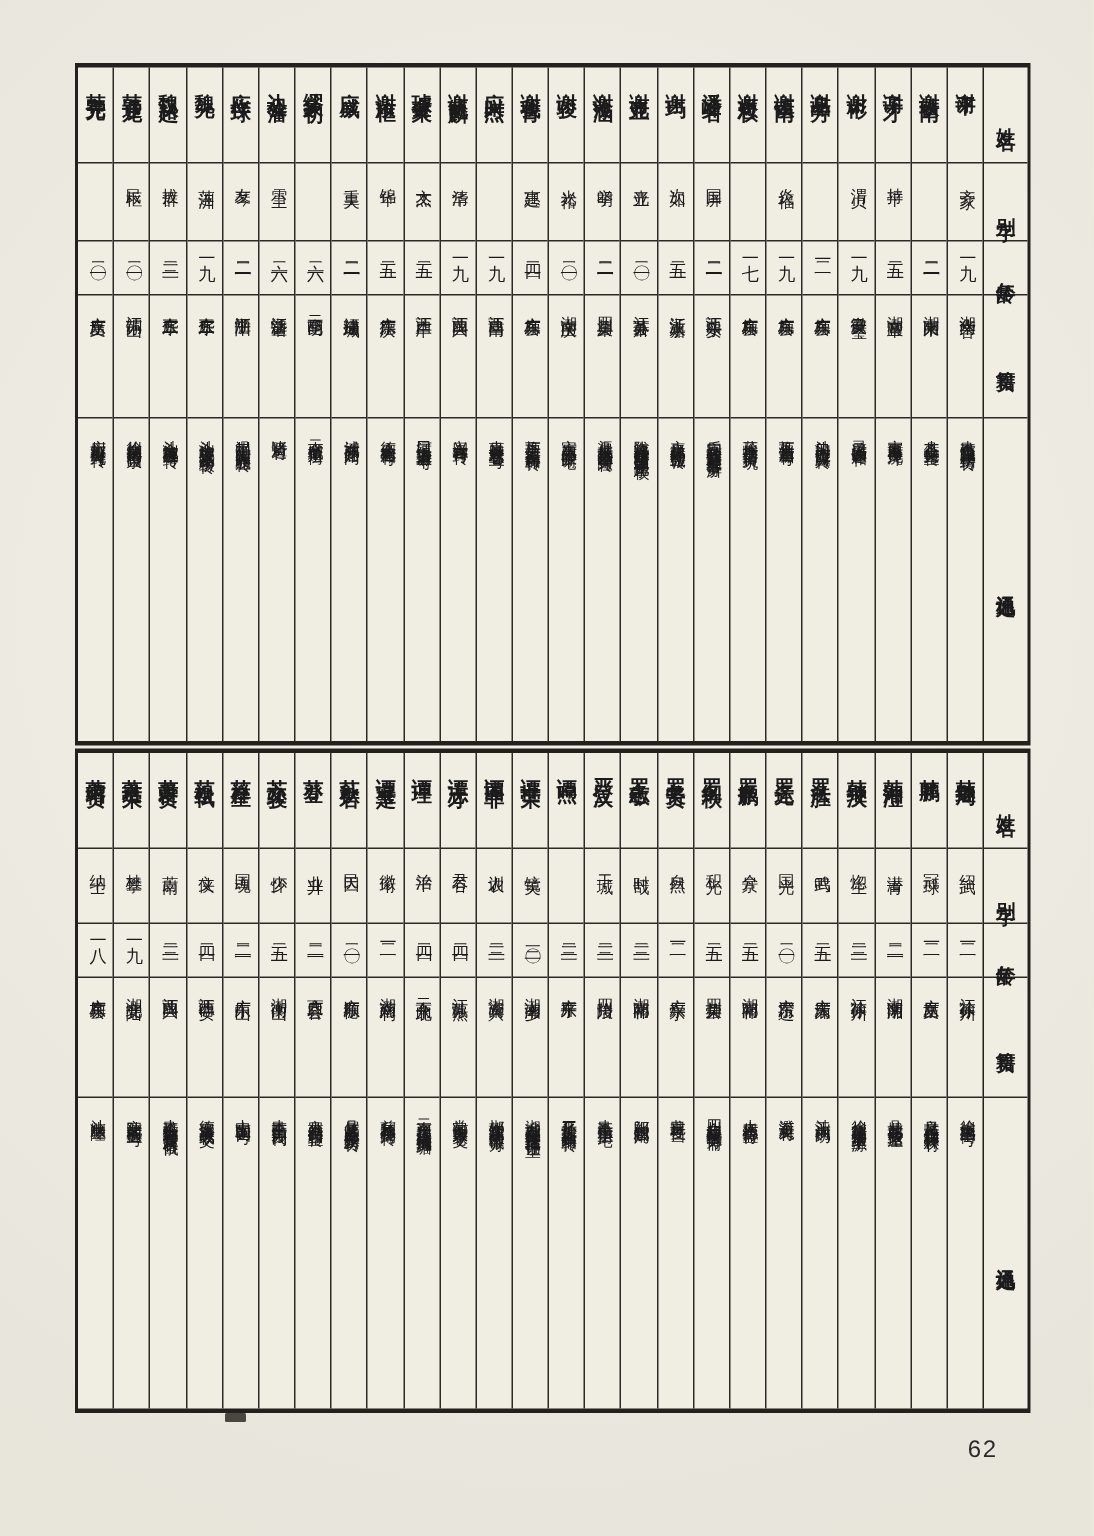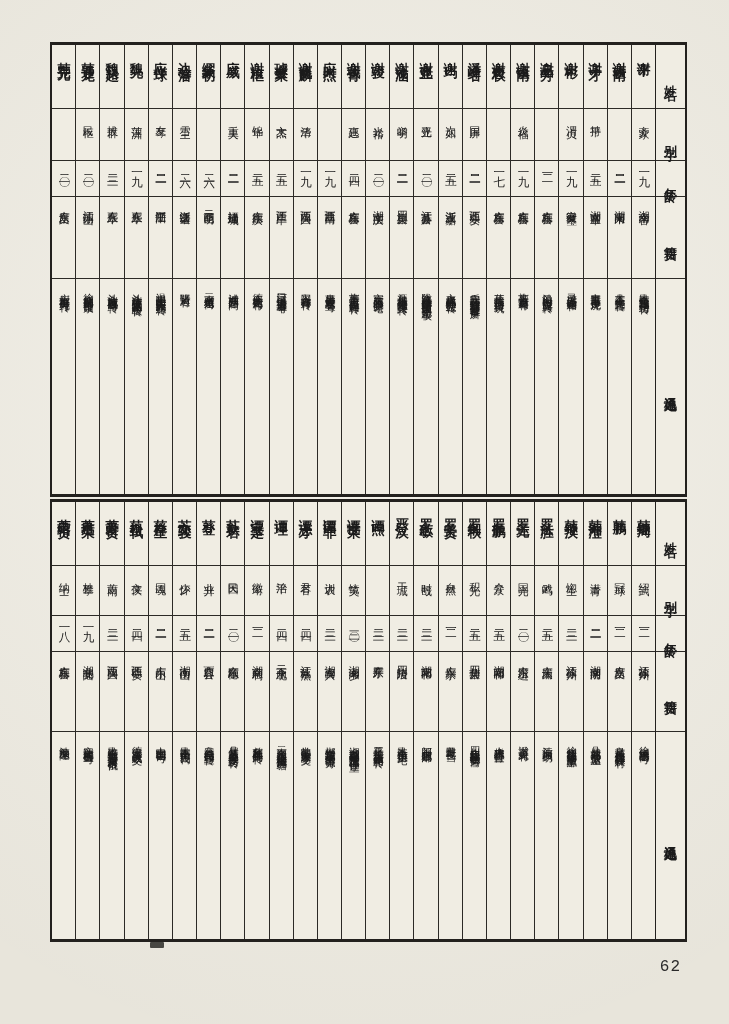--- a/index.html
+++ b/index.html
@@ -79,23 +79,23 @@
     border-bottom:1px solid #2c2a26;box-sizing:border-box;
   }
   .hdr-cell:last-child{border-bottom:none;}
   .hdr-cell .vtext{font-size:13px;font-weight:700;}
   .lbl-name{letter-spacing:1.1em;}
   .lbl-zi{letter-spacing:.55em;}
   .lbl-age{letter-spacing:.15em;}
   .lbl-native{letter-spacing:.9em;}
   .lbl-address{letter-spacing:2.6em;}
   .page-number{
-    position:absolute;right:48px;bottom:48px;
+    position:absolute;right:64px;bottom:48px;
     font-size:16px;letter-spacing:1px;color:#2a2a2a;
-    font-family:Liberation Mono, monospace;
+    font-family:Liberation Sans, sans-serif;
   }
   .smudge{
     position:absolute;left:150px;bottom:76px;
     width:14px;height:6px;background:#2b2a27;border-radius:1px;
     opacity:.85;
   }
 </style>
 </head>
 <body>
 

